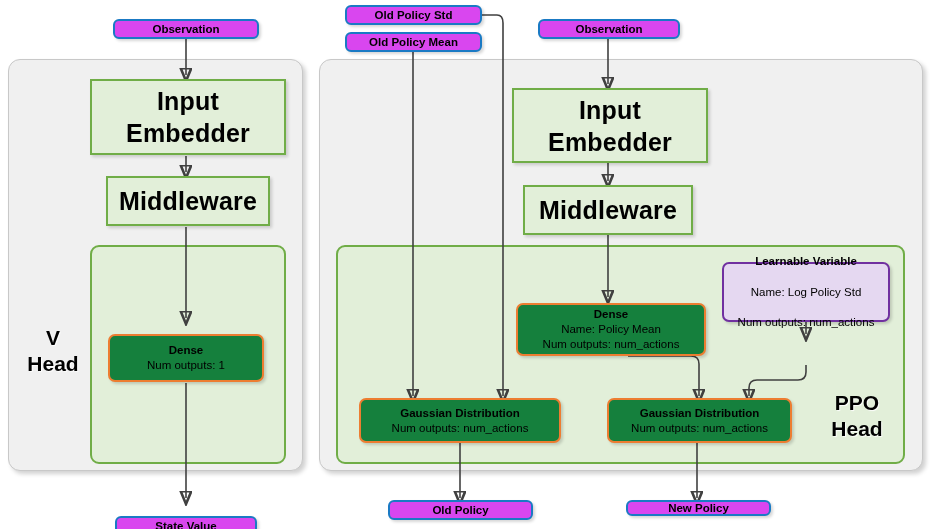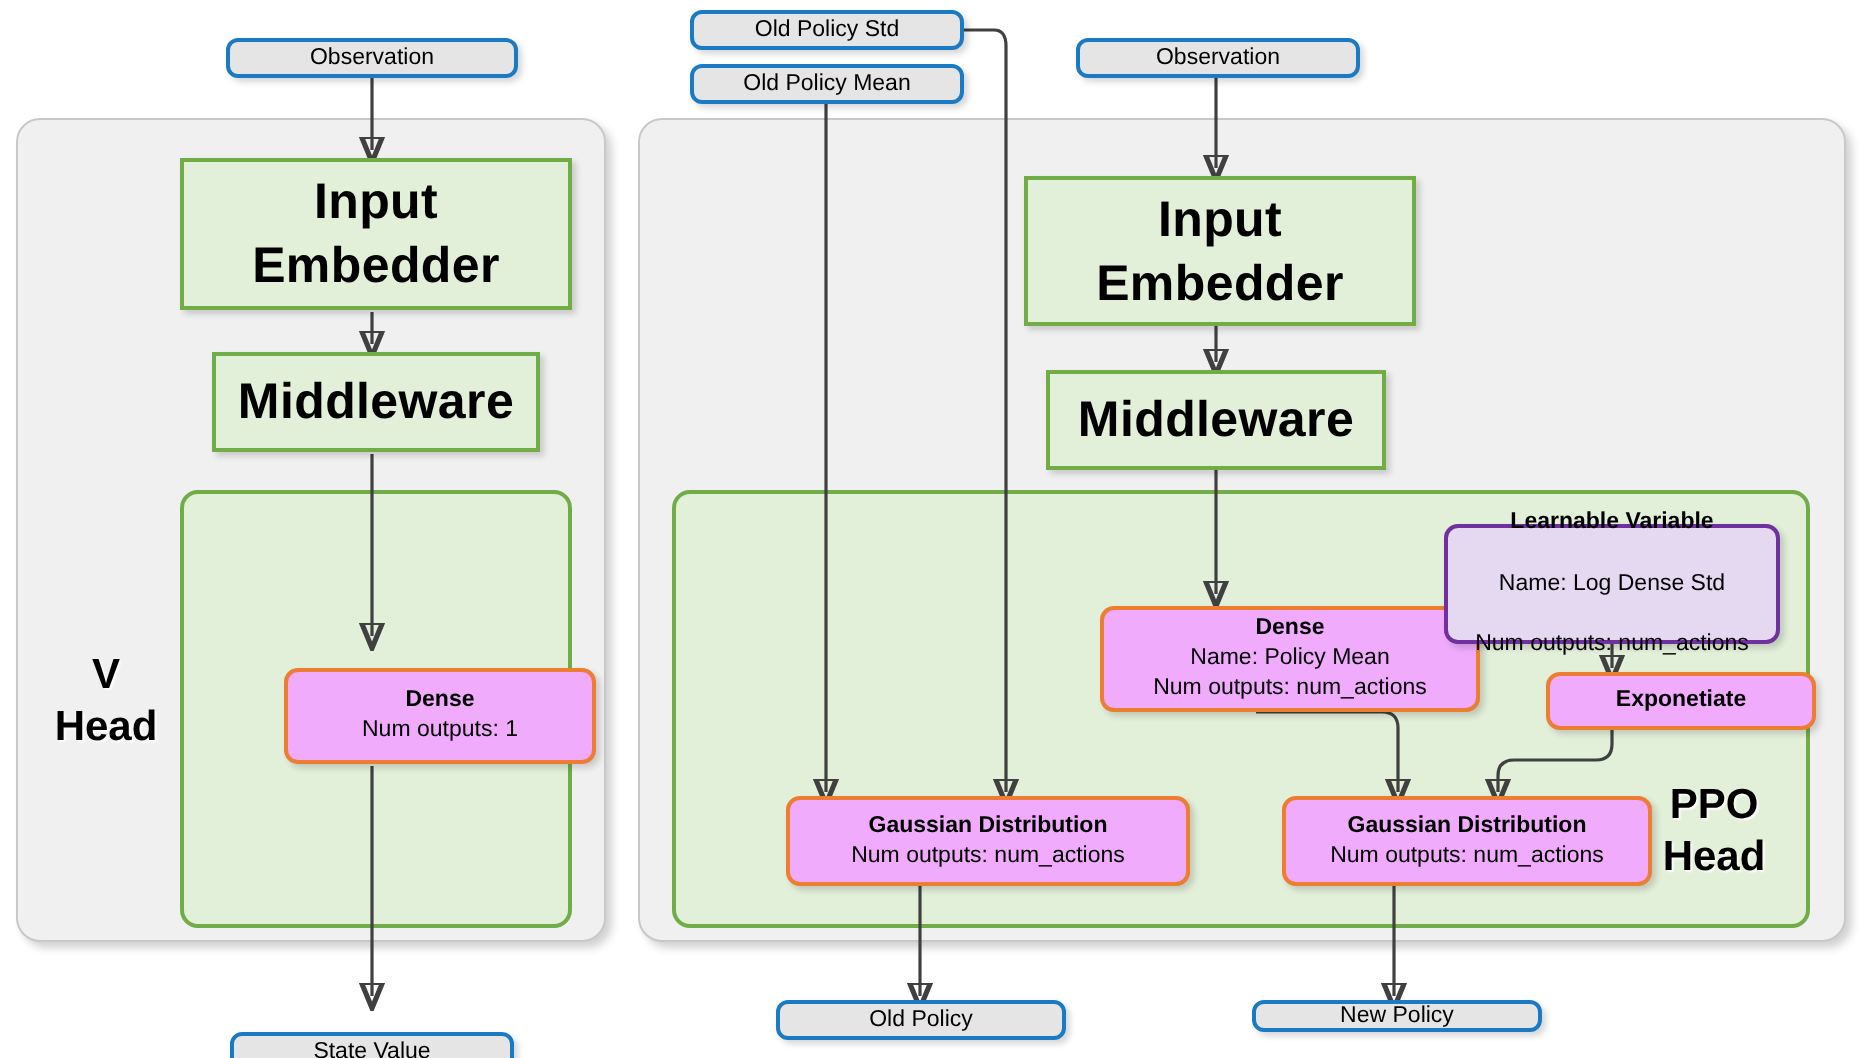--- a/index.html
+++ b/index.html
@@ -32,26 +32,26 @@
     text-align:center;
     line-height:1.28;
   }
 
   .n-green{
     background:#e2efd9;border:2.5px solid #70ad47;border-radius:0;
     font-weight:bold;color:#000;
     box-shadow:2px 2px 3px rgba(0,0,0,.16);
   }
   .n-orange{
-    background:#f0abfc;border:2.5px solid #ed7d31;border-radius:7px;
-    color:#000;box-shadow:2px 2px 3px rgba(0,0,0,.16);margin-left:34px;
+    background:#15803d;border:2.5px solid #ed7d31;border-radius:7px;
+    color:#000;box-shadow:2px 2px 3px rgba(0,0,0,.16);
   }
   .n-blue{
-    background:#e5e5e5;border:2.5px solid #1a7ac4;border-radius:6px;
-    color:#000;font-size:11.5px;font-weight:normal;
+    background:#d946ef;border:2.5px solid #1a7ac4;border-radius:6px;
+    color:#000;font-size:11.5px;font-weight:bold;
     box-shadow:2px 2px 3px rgba(0,0,0,.16);
   }
   .n-purple{
     background:#e5d8f1;border:2.5px solid #7030a0;border-radius:7px;
     color:#000;box-shadow:2px 2px 3px rgba(0,0,0,.16);
   }
 
   .title-lg{font-size:25px;font-weight:bold;letter-spacing:.2px;}
   .ttl{font-size:11.5px;font-weight:bold;}
   .sub{font-size:11.5px;font-weight:normal;}
@@ -160,27 +160,24 @@
   </div>
 
   <div class="abs node n-orange" style="left:516px;top:303px;width:190px;height:53px;">
     <span class="ttl">Dense</span>
     <span class="sub">Name: Policy Mean</span>
     <span class="sub">Num outputs: num_actions</span>
   </div>
 
   <div class="abs node n-purple" style="left:722px;top:262px;width:168px;height:60px;gap:16px;">
     <span class="ttl">Learnable Variable</span>
-    <span class="sub">Name: Log Dense Std</span>
-    <span class="sub">Num outputs: num_actions</span>
-  </div>
-
-  <div class="abs node n-orange ttl" style="left:739px;top:336px;width:135px;height:29px;">
-    <span>Exponetiate</span>
-  </div>
+    <span class="sub">Name: Log Policy Std</span>
+    <span class="sub">Num outputs: num_actions</span>
+  </div>
+
 
   <div class="abs node n-orange" style="left:359px;top:398px;width:202px;height:45px;">
     <span class="ttl">Gaussian Distribution</span>
     <span class="sub">Num outputs: num_actions</span>
   </div>
 
   <div class="abs node n-orange" style="left:607px;top:398px;width:185px;height:45px;">
     <span class="ttl">Gaussian Distribution</span>
     <span class="sub">Num outputs: num_actions</span>
   </div>

